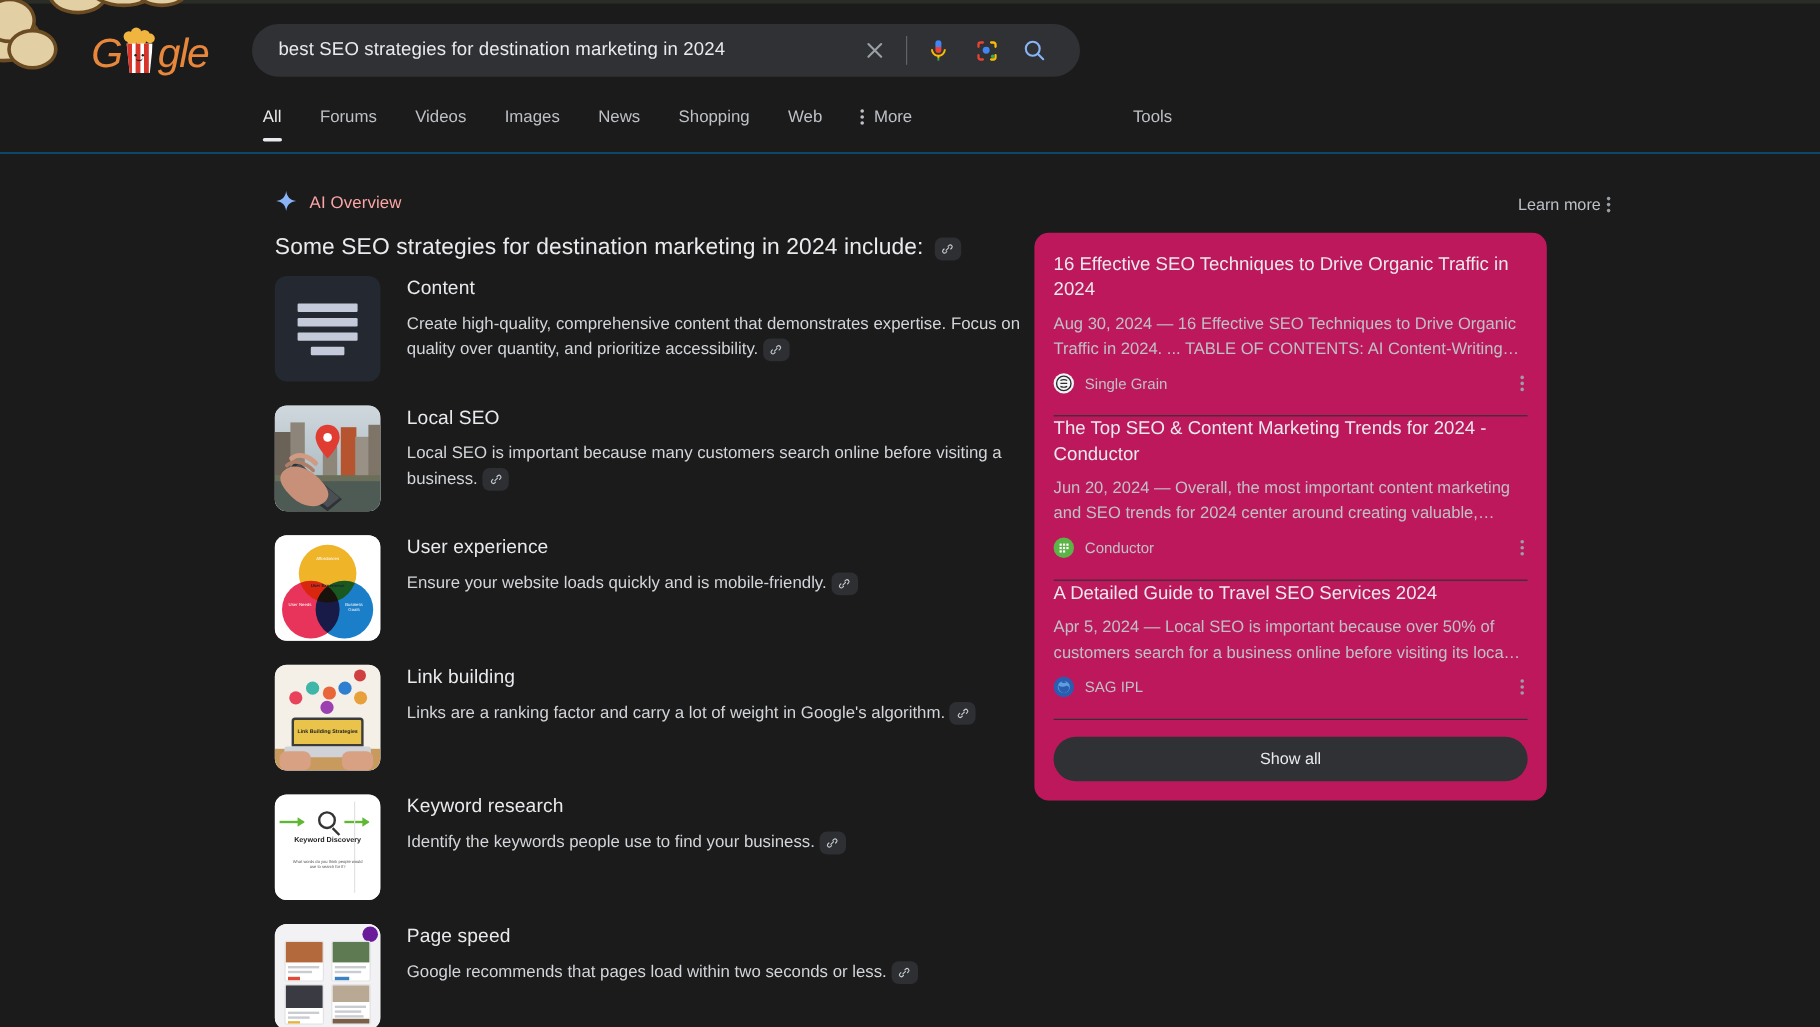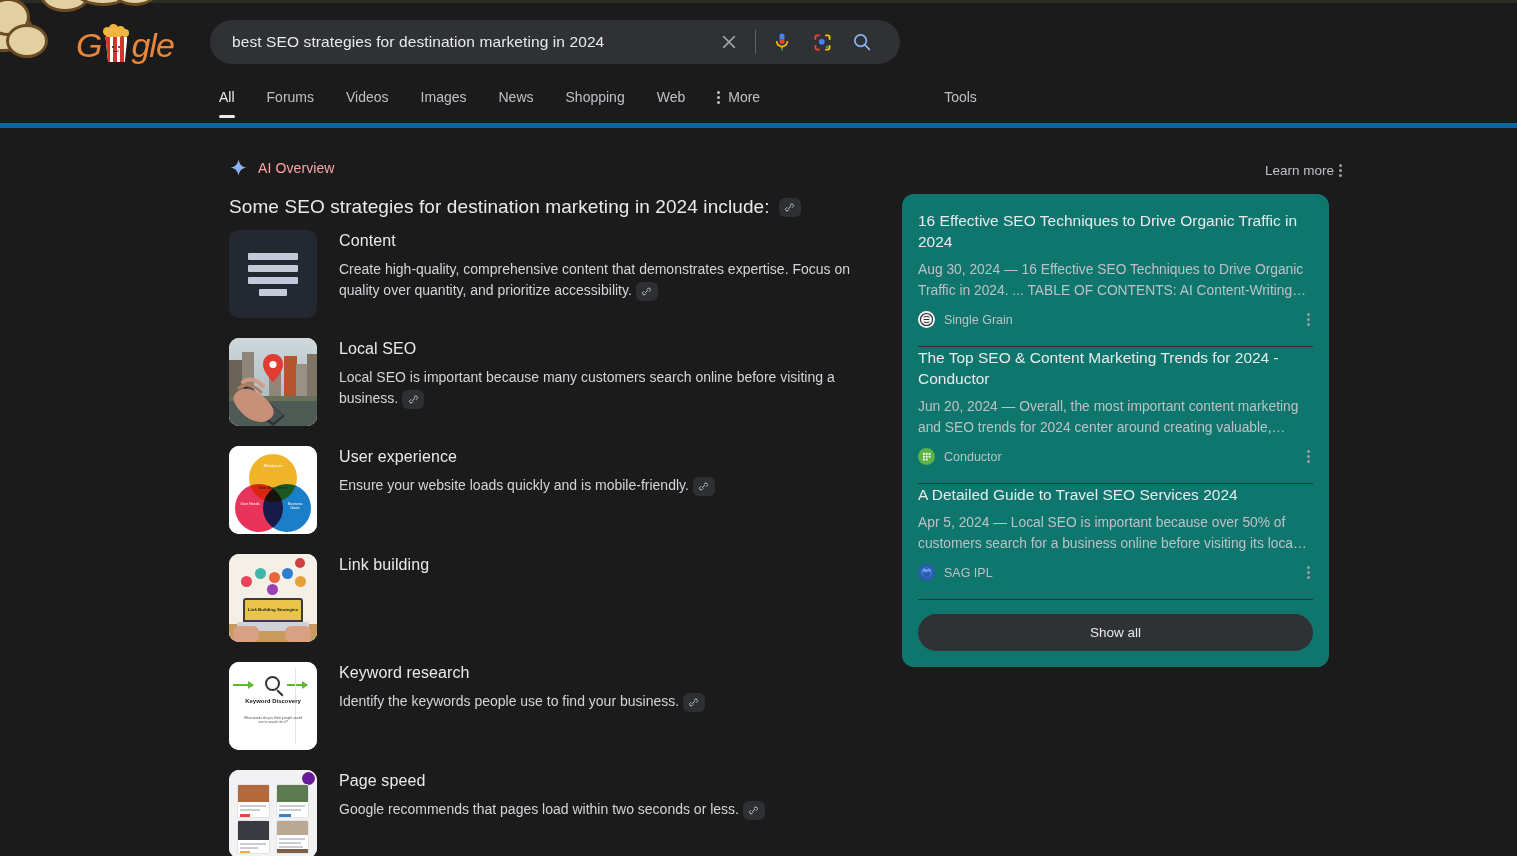--- a/index.html
+++ b/index.html
@@ -93,21 +93,21 @@
     padding: 0 10px 0 22px;
     letter-spacing: .1px;
   }
   .sb-icons { display: flex; align-items: center; padding-right: 18px; gap: 0; }
   .sb-btn { width: 40px; height: 40px; display:flex; align-items:center; justify-content:center; border-radius:50%; cursor:pointer; }
   .sb-divider { width: 1px; height: 24px; background: #5f6368; margin: 0 6px; }
 
   .nav {
     position: absolute; left: 0; right: 0; top: 84px;
     height: 44px;
-    border-bottom: 5px solid #0369a1;
+    border-bottom: 1px solid #0369a1;
     display: flex; align-items: flex-start;
     padding-left: 219px;
   }
   .nav-item {
     position: relative;
     font-size: 14px; color: #bdc1c6;
     padding: 5px 0 13px 0; margin-right: 32px;
     cursor: pointer; white-space: nowrap;
   }
   .nav-item.active { color: #e8eaed; font-weight: 500; }
@@ -191,23 +191,23 @@
   .th-kw .div { position:absolute; left:66px; top:6px; bottom:6px; width:1px; background:#e2e2e2; }
 
   .th-ps { position:absolute; inset:0; background:#f2f2f4; }
   .th-ps .card { position:absolute; background:#fff; border:1px solid #e3e3e6; border-radius:2px; overflow:hidden; }
   .th-ps .img { position:absolute; left:0; right:0; top:0; }
   .th-ps .ln { position:absolute; left:2px; height:1.5px; background:#c9ccd1; }
   .th-ps .badge { position:absolute; right:2px; top:2px; width:13px; height:13px; border-radius:50%; background:#6a1b9a; }
 
   
   .rcard {
-    position: absolute; left: 902px; top: 194px;
+    position: absolute; left: 862px; top: 194px;
     width: 427px;
-    background: #0f766e;
+    background: #be185d;
     border-radius: 12px;
     padding: 16px;
   }
   .result { padding: 0 0 2px 0; }
   .res-title {
     font-size: 15.5px; color: #e8eaed; font-weight: 400;
     line-height: 21px; margin-bottom: 7px; cursor: pointer;
   }
   .res-snip { font-size: 13.8px; color: #bdc1c6; line-height: 21px; margin-bottom: 8px; }
   .res-foot { display: flex; align-items: center; justify-content: space-between; }
@@ -459,20 +459,29 @@
           <span class="lap">
             <span style="position:absolute;inset:0;display:flex;align-items:center;justify-content:center;font-size:4.4px;color:#222;font-weight:700;text-align:center;line-height:1.2">Link Building Strategies</span>
           </span>
           <span class="kb"></span>
           <span style="position:absolute;left:4px;top:72px;width:26px;height:16px;background:#d8a184;border-radius:6px"></span>
           <span style="position:absolute;left:56px;top:72px;width:26px;height:16px;background:#d8a184;border-radius:6px"></span>
         </div>
       </div>
       <div class="item-body">
         <div class="item-title">Link building</div>
+        <div class="item-desc"><span>Links are a ranking factor and carry a lot of weight in Google's algorithm.</span>
+          <span class="chip">
+            <svg width="11" height="11" viewBox="0 0 24 24" aria-hidden="true">
+              <path d="M9.6 14.4 L14.4 9.6" stroke="#c9cdd3" stroke-width="2" stroke-linecap="round" fill="none"></path>
+              <path d="M13.2 7.2 L15 5.4 a3.4 3.4 0 0 1 4.8 4.8 L18 12" stroke="#c9cdd3" stroke-width="2" fill="none" stroke-linecap="round"></path>
+              <path d="M10.8 16.8 L9 18.6 a3.4 3.4 0 0 1-4.8-4.8 L6 12" stroke="#c9cdd3" stroke-width="2" fill="none" stroke-linecap="round"></path>
+            </svg>
+          </span>
+        </div>
       </div>
     </div>
 
     <div class="item">
       <div class="thumb">
         <div class="th-kw">
           <span class="arrow" style="left:4px;width:20px"></span>
           <span class="arrow" style="left:58px;width:20px"></span>
           <span class="mag"></span>
           <span class="div"></span>

